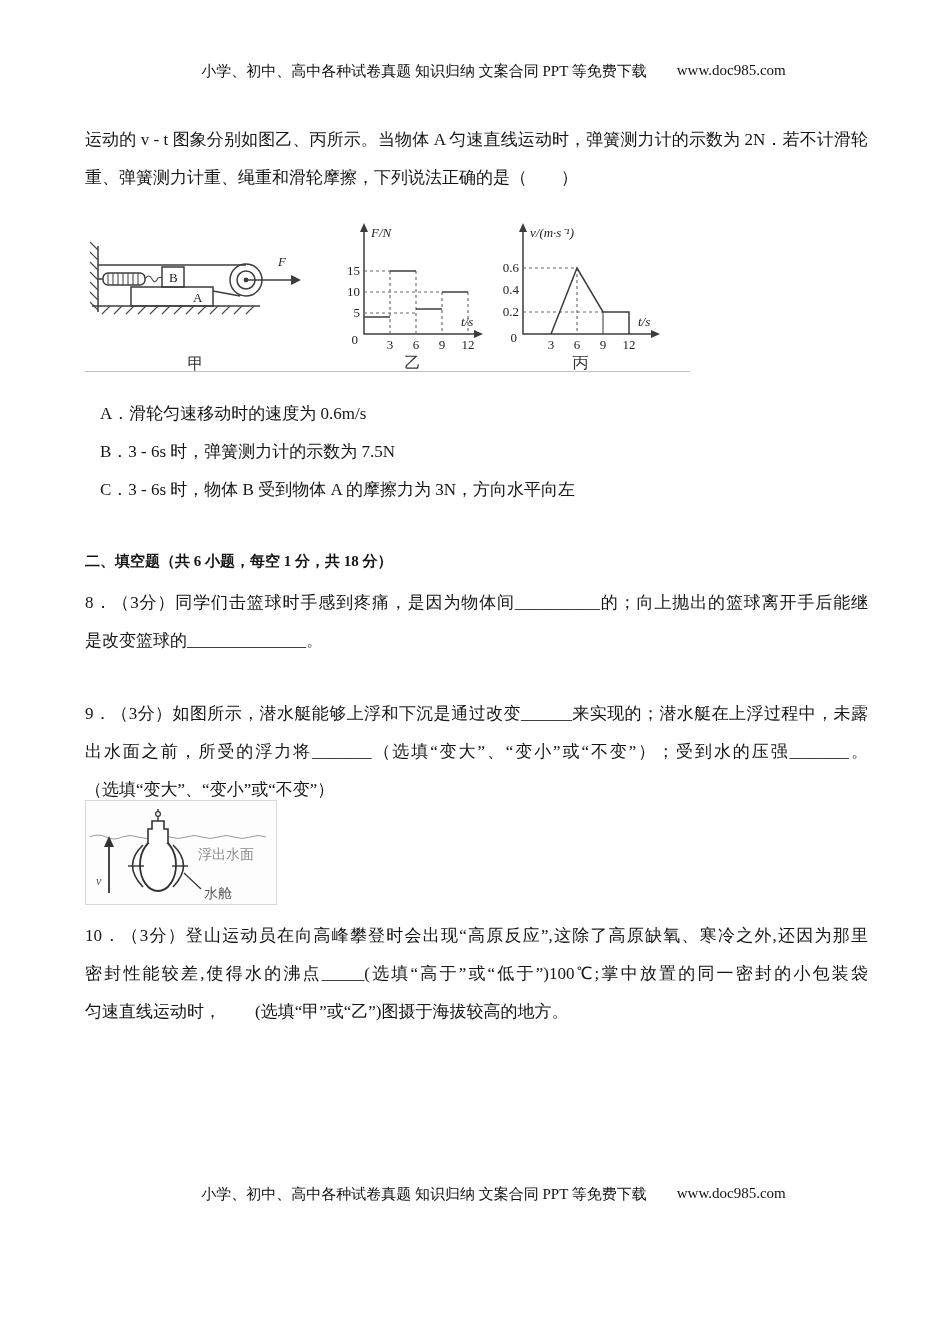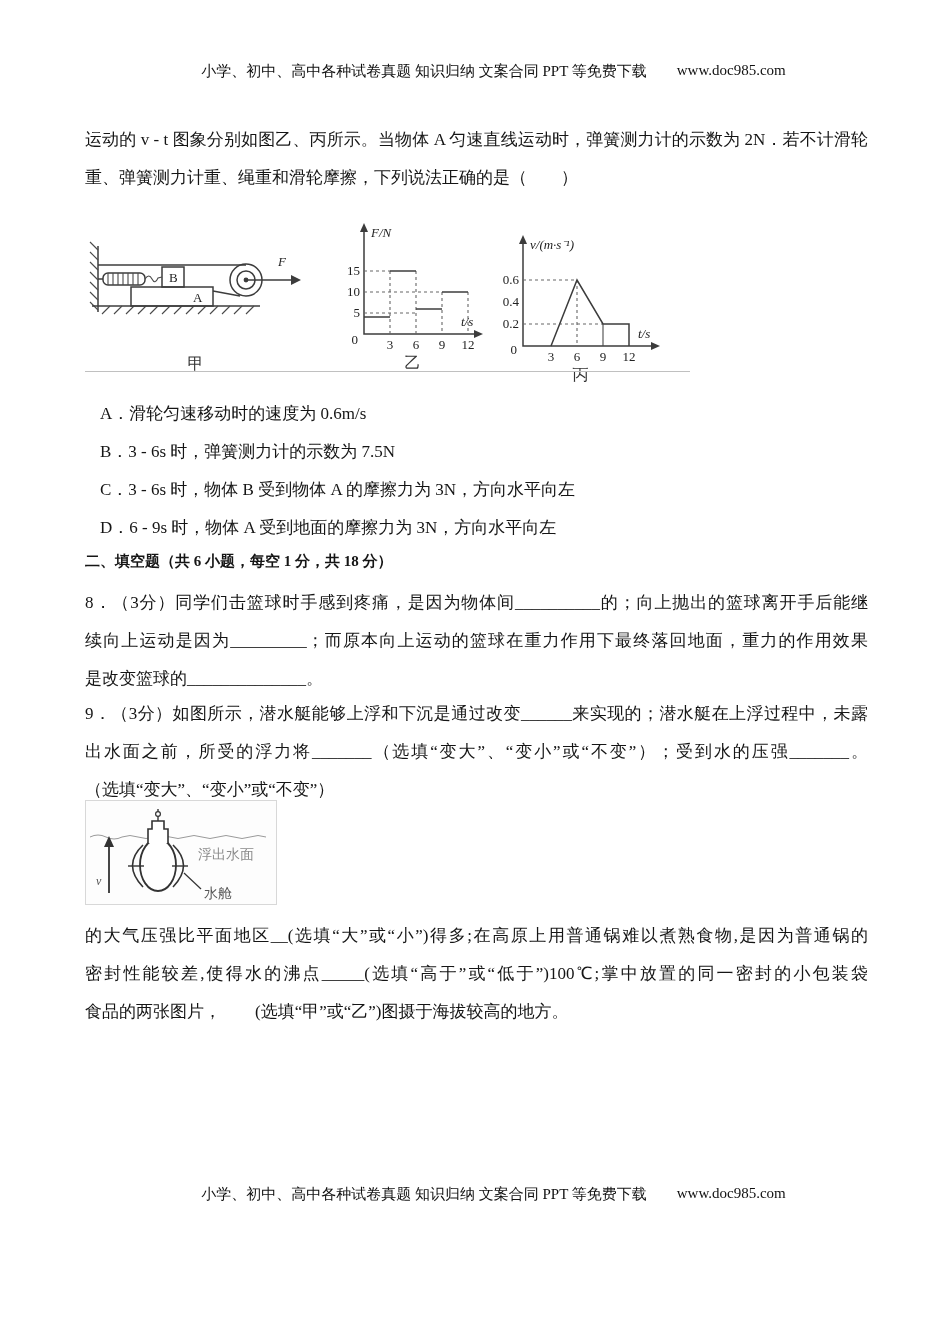--- a/index.html
+++ b/index.html
@@ -101,21 +101,21 @@
         <text class="tick" x="20" y="95" text-anchor="end">5</text>
         <text class="tick" x="18" y="122" text-anchor="end">0</text>
         <text class="tick" x="50" y="127" text-anchor="middle">3</text>
         <text class="tick" x="76" y="127" text-anchor="middle">6</text>
         <text class="tick" x="102" y="127" text-anchor="middle">9</text>
         <text class="tick" x="128" y="127" text-anchor="middle">12</text>
       </svg>
       <div class="figcap" style="top:131px;">乙</div>
     </div>
 
-    <div class="figbox" style="left:408px;top:12px;width:175px;height:150px;">
+    <div class="figbox" style="left:408px;top:0px;width:175px;height:150px;">
       <svg width="175" height="135" viewBox="0 0 175 135">
 
         <path class="st" d="M30,8 L30,112 L160,112"></path>
         <path d="M26,10 L30,1 L34,10 Z" fill="#3c3c3c"></path>
         <path d="M158,108 L167,112 L158,116 Z" fill="#3c3c3c"></path>
 
         <path class="dash" d="M30,46 L84,46 M30,90 L110,90 M84,46 L84,112"></path>
 
         <path class="st" d="M58,112 L84,46 L110,90 L136,90 L136,112"></path>
         <path class="stthin" d="M110,90 L110,112"></path>
@@ -134,28 +134,26 @@
       <div class="figcap" style="top:131px;">丙</div>
     </div>
 
     <div class="bottomline"></div>
   </div>
 
   <div class="optblock" style="top:395px;">
     <div class="line">A．滑轮匀速移动时的速度为 0.6m/s</div>
     <div class="line">B．3 - 6s 时，弹簧测力计的示数为 7.5N</div>
     <div class="line">C．3 - 6s 时，物体 B 受到物体 A 的摩擦力为 3N，方向水平向左</div>
-    <div class="line">D．6 - 9s 时，物体 A 受到地面的摩擦力为 3N，方向水平向左</div>
   </div>
 
   <div class="heading" style="top:546px;">二、填空题（共 6 小题，每空 1 分，共 18 分）</div>
 
   <div class="textblock" style="top:584px;">
     <div class="line fill">8．（3分）同学们击篮球时手感到疼痛，是因为物体间__________的；向上抛出的篮球离开手后能继</div>
-    <div class="line fill">续向上运动是因为_________；而原本向上运动的篮球在重力作用下最终落回地面，重力的作用效果</div>
     <div class="line">是改变篮球的______________。</div>
   </div>
 
   <div class="textblock" style="top:695px;">
     <div class="line fill">9．（3分）如图所示，潜水艇能够上浮和下沉是通过改变______来实现的；潜水艇在上浮过程中，未露</div>
     <div class="line fill">出水面之前，所受的浮力将_______（选填“变大”、“变小”或“不变”）；受到水的压强_______。</div>
     <div class="line">（选填“变大”、“变小”或“不变”）</div>
   </div>
 
   <div class="subfig">
@@ -179,23 +177,23 @@
       <circle cx="72" cy="13" r="2.4" stroke="#333" stroke-width="1.2" fill="#ffffff"></circle>
 
       <path d="M98,72 L115,88" stroke="#333" stroke-width="1.2" fill="none"></path>
 
       <text x="112" y="58" font-size="14" fill="#8a8a8a">浮出水面</text>
       <text x="118" y="97" font-size="14" fill="#555">水舱</text>
     </svg>
   </div>
 
   <div class="textblock" style="top:917px;">
-    <div class="line fill">的大气压强比平面地区__(选填“大”或“小”)得多;在高原上用普通锅难以煮熟食物,是因为普通锅的</div>
+    <div class="line fill">10．（3分）登山运动员在向高峰攀登时会出现“高原反应”,这除了高原缺氧、寒冷之外,还因为那里</div>
     <div class="line fill">密封性能较差,使得水的沸点_____(选填“高于”或“低于”)100℃;掌中放置的同一密封的小包装袋</div>
-    <div class="line">食品的两张图片，　　(选填“甲”或“乙”)图摄于海拔较高的地方。</div>
+    <div class="line">匀速直线运动时，　　(选填“甲”或“乙”)图摄于海拔较高的地方。</div>
   </div>
 
   <div class="hdr" style="top:1185px;">
     <span>小学、初中、高中各种试卷真题 知识归纳 文案合同 PPT 等免费下载</span>
     <span>www.doc985.com</span>
   </div>
 
 </div>
 
 </body></html>

